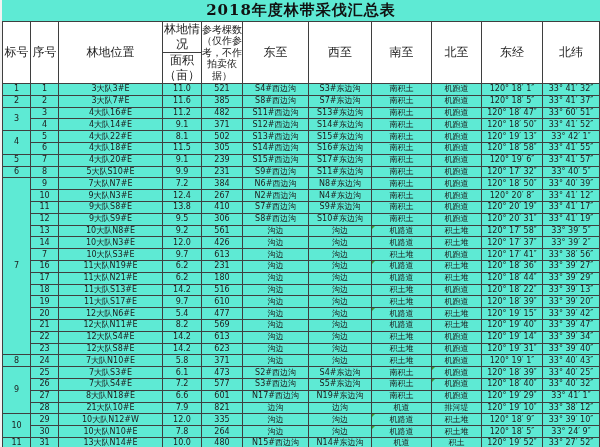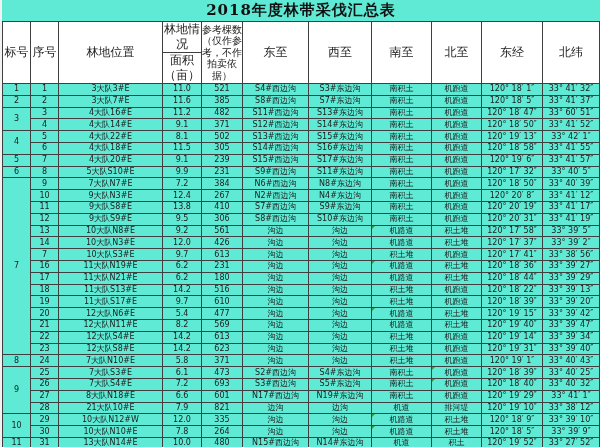--- a/index.html
+++ b/index.html
@@ -386,21 +386,21 @@
           <td>S4#东边沟</td>
           <td>南积土</td>
           <td class="cm">机跑道</td>
           <td>120° 18′ 39″</td>
           <td>33° 40′ 25″</td>
         </tr>
         <tr>
           <td class="c-xh">26</td>
           <td>7大队S4#E</td>
           <td>7.2</td>
-          <td>693</td>
+          <td>577</td>
           <td>S3#西边沟</td>
           <td>S5#东边沟</td>
           <td>南积土</td>
           <td class="cm">机跑道</td>
           <td>120° 18′ 40″</td>
           <td>33° 40′ 32″</td>
         </tr>
         <tr>
           <td class="c-xh">27</td>
           <td>8大队N18#E</td>
@@ -441,21 +441,21 @@
         <tr>
           <td class="c-xh">30</td>
           <td>10大队N10#E</td>
           <td>7.8</td>
           <td>264</td>
           <td>沟边</td>
           <td>沟边</td>
           <td class="cm">机路道</td>
           <td>积土堆</td>
           <td>120° 18′ 5″</td>
-          <td>33° 39′ 9″</td>
+          <td>33° 24′ 9″</td>
         </tr>
         <tr>
           <td rowspan="1" class="c-bh">11</td>
           <td class="c-xh">31</td>
           <td>13大队N14#E</td>
           <td>10.0</td>
           <td>480</td>
           <td>N15#西边沟</td>
           <td>N14#东边沟</td>
           <td>机道</td>

